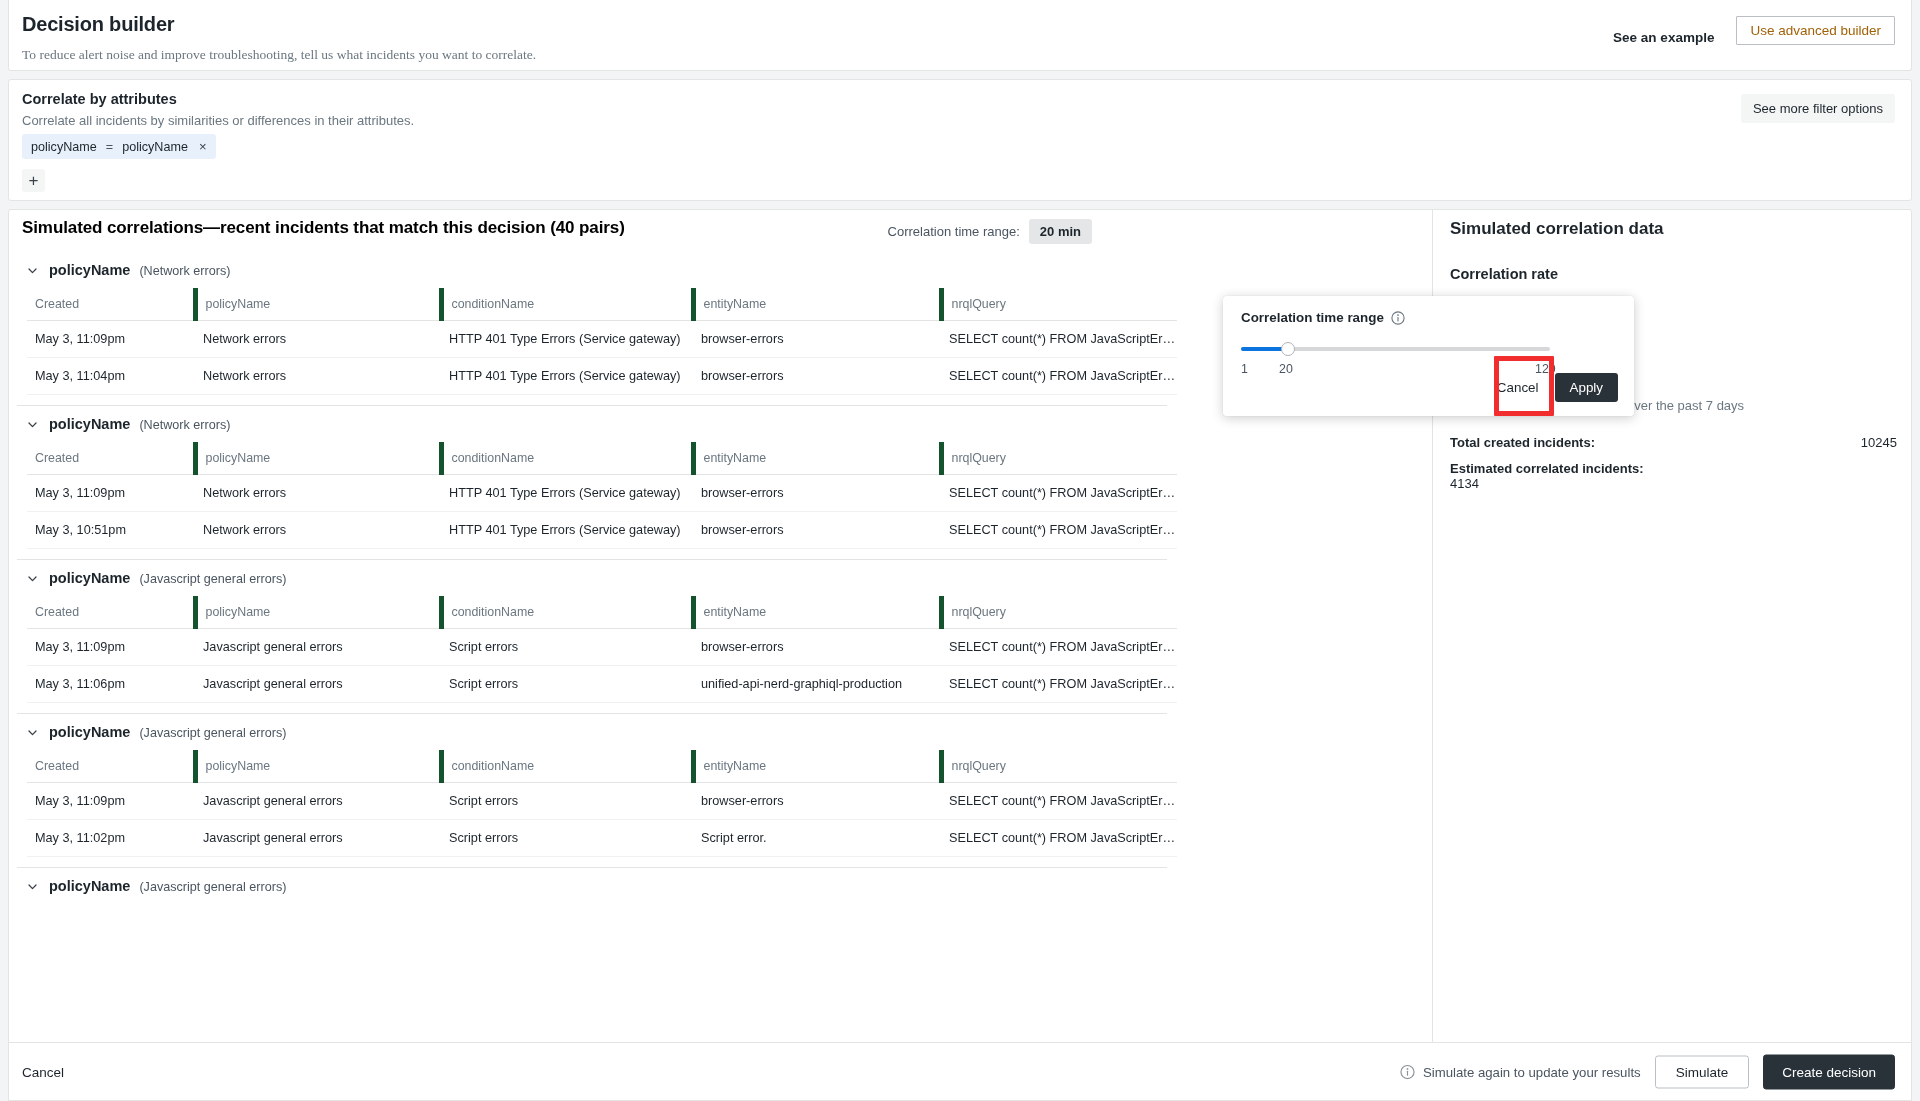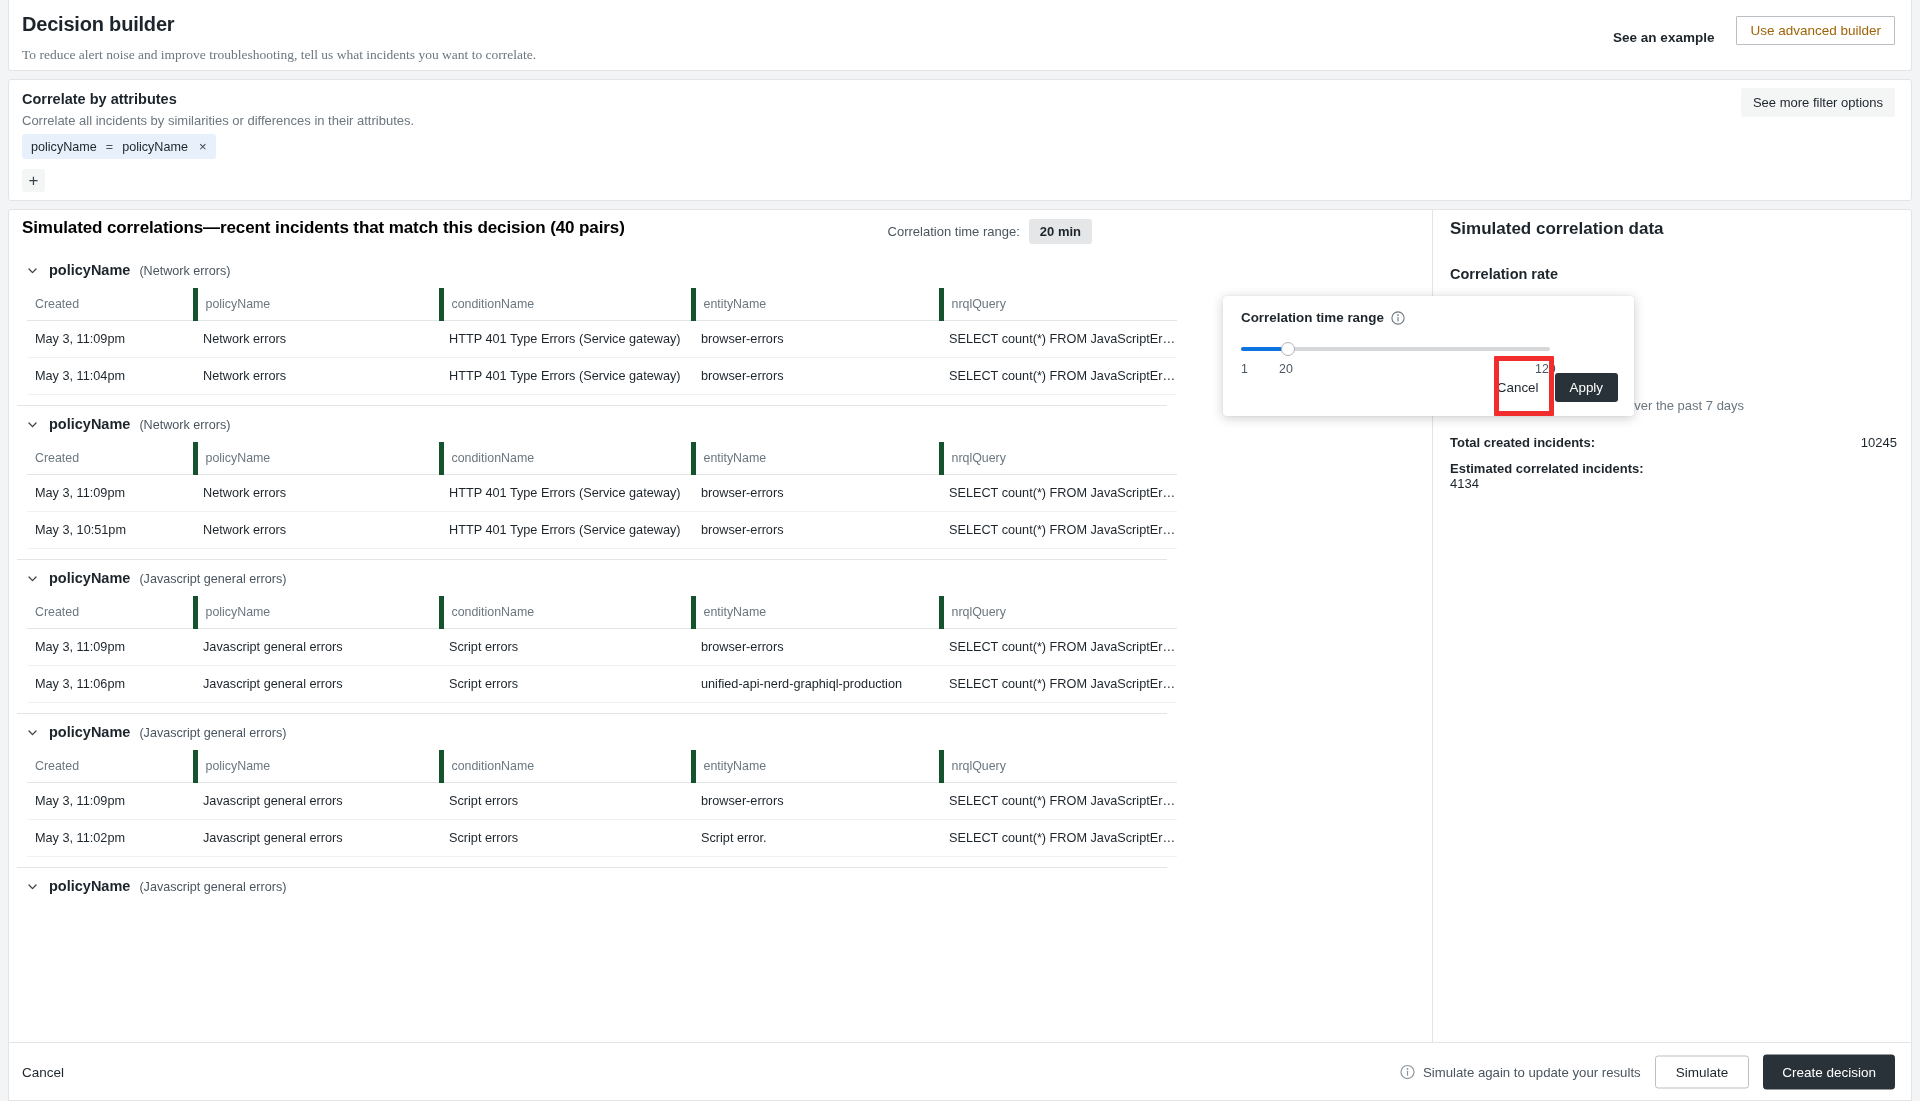--- a/index.html
+++ b/index.html
@@ -61,21 +61,21 @@
   .chip .eq { color: #4a5560; }
   .chip .x { color: #3a4249; font-size: 13px; margin-left: 2px; cursor: pointer; }
   .add-btn {
     position: absolute; left: 13px; top: 89px;
     width: 23px; height: 23px; background: #f4f5f5; border: none;
     border-radius: 3px; cursor: pointer;
     display: flex; align-items: center; justify-content: center;
     color: #3a4249; font-size: 17px; line-height: 1; font-family: inherit;
   }
   .gray-btn {
-    position: absolute; right: 16px; top: 8px;
+    position: absolute; right: 16px; top: 14px;
     font-size: 13px; color: #1d252c; background: #f4f5f5;
     border: none; border-radius: 3px; padding: 7px 12px;
     cursor: pointer; font-family: inherit;
   }
 
   
   .main-card {
     position: absolute; left: 8px; top: 209px; width: 1904px; height: 834px;
     background: #fff; border: 1px solid #e3e4e4; border-radius: 3px 3px 0 0;
     overflow: hidden;

